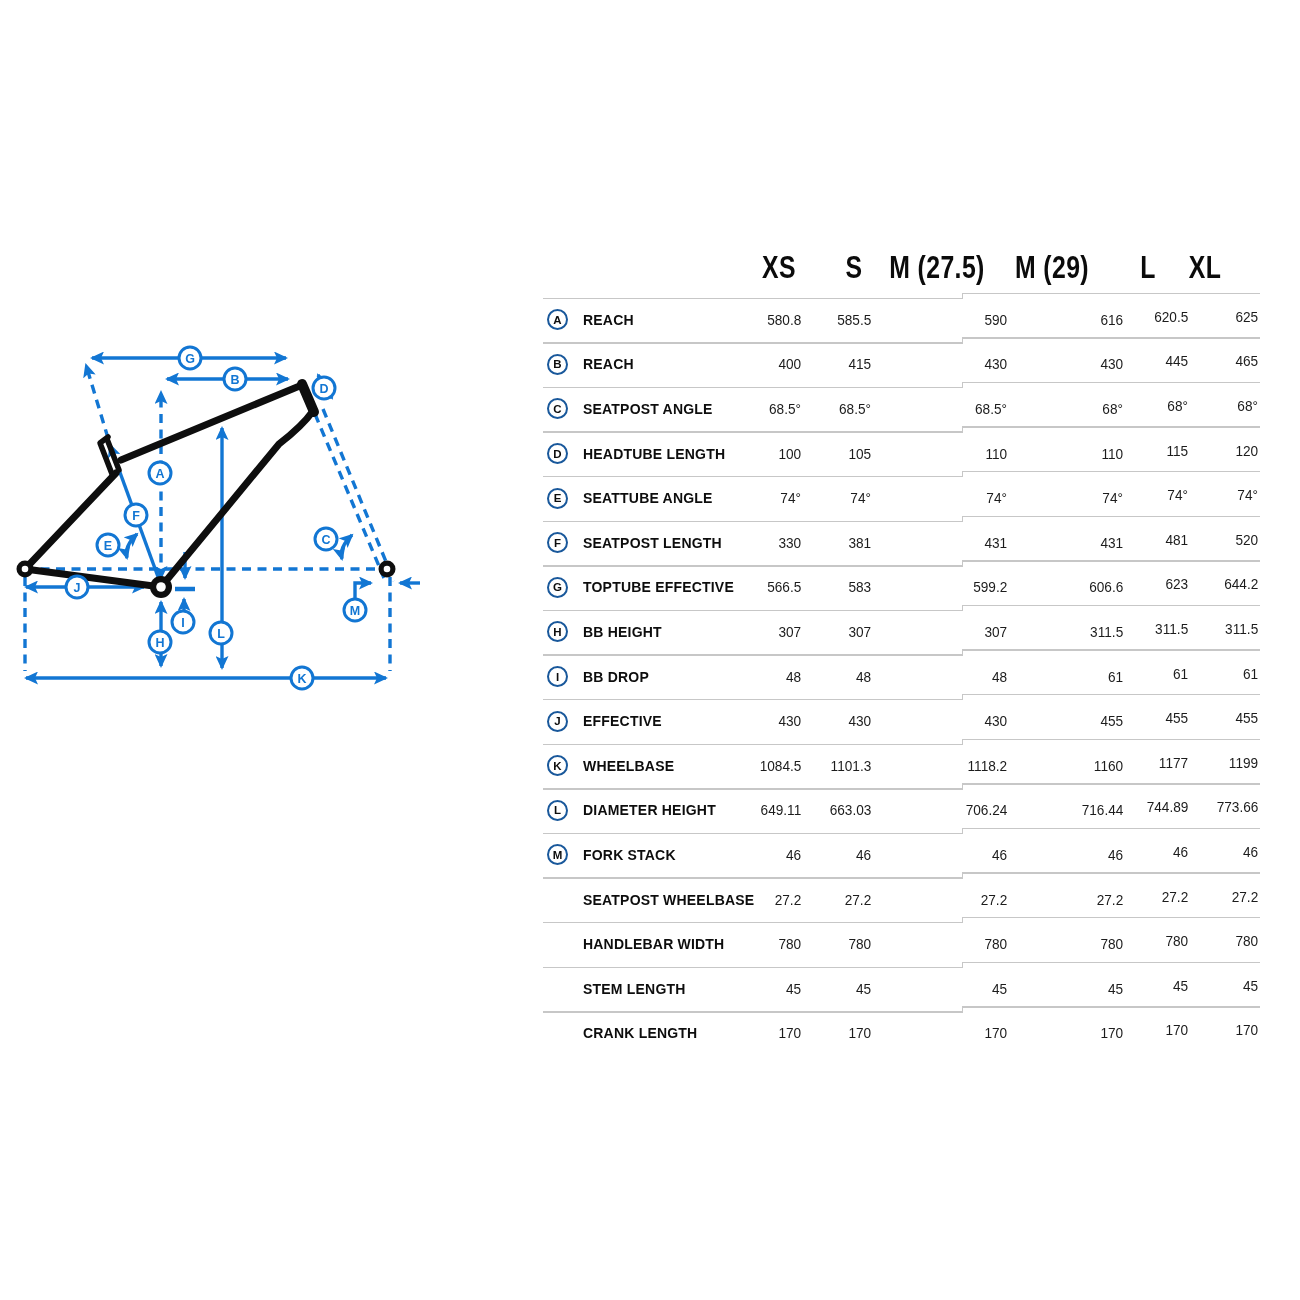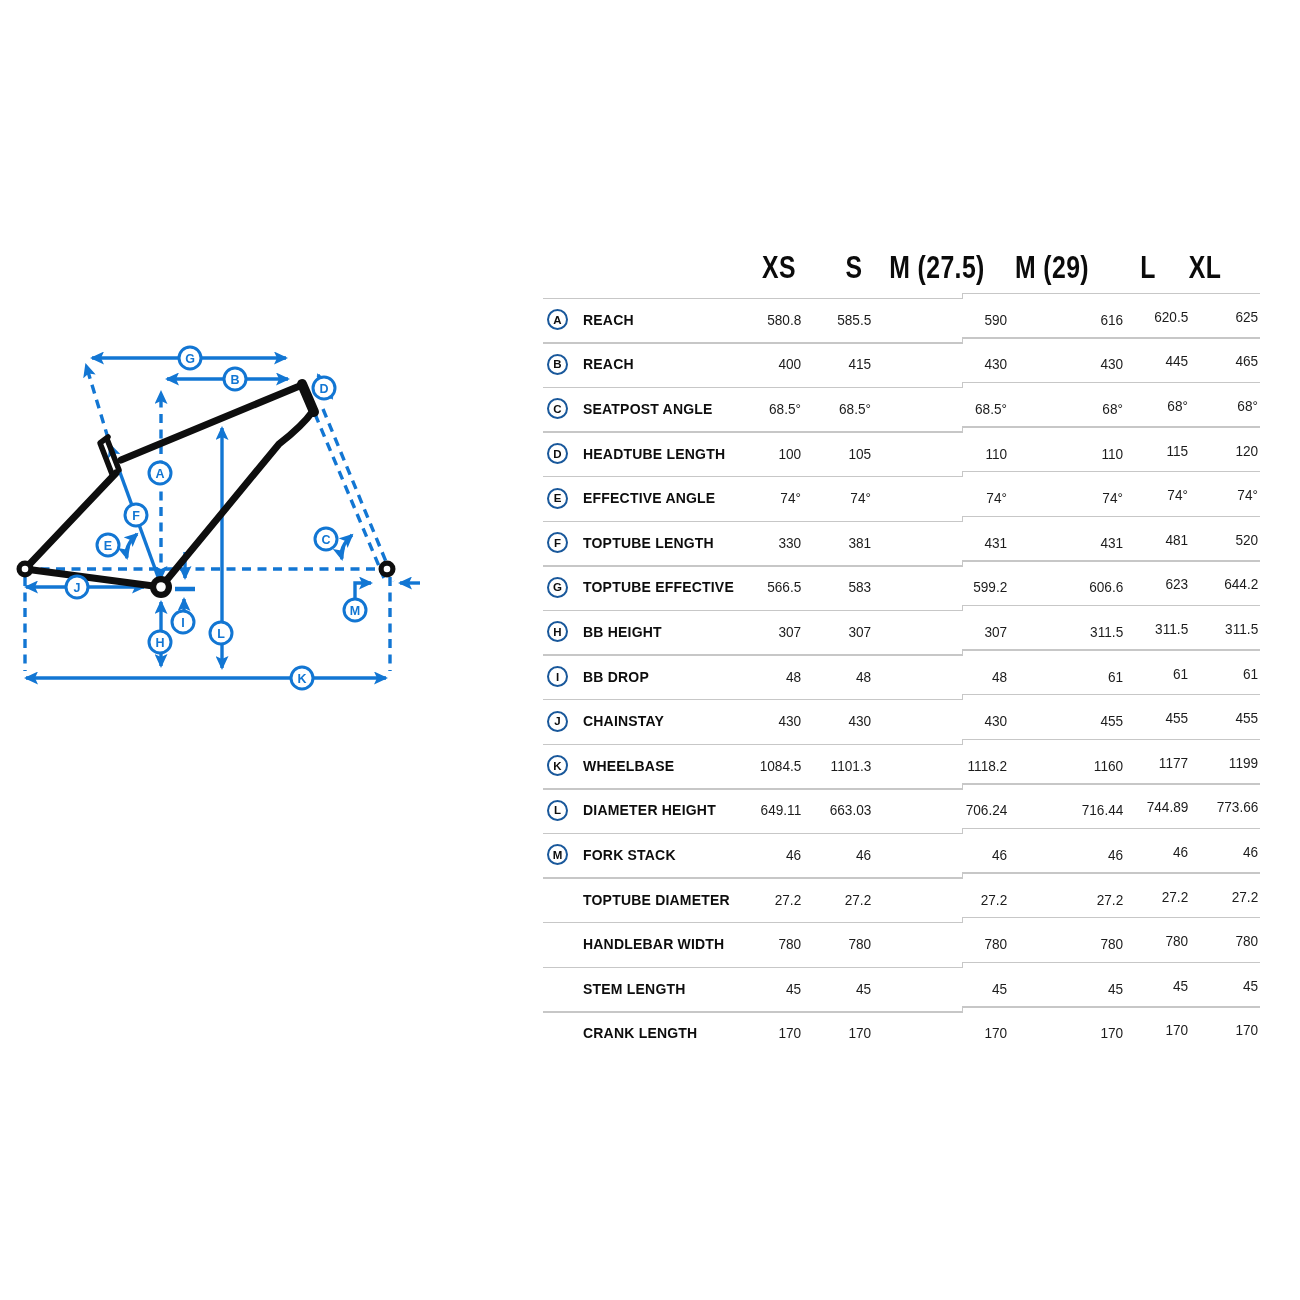--- a/index.html
+++ b/index.html
@@ -243,31 +243,31 @@
         <div class="row-label">HEADTUBE LENGTH</div>
         <div class="cell" style="right: 475px;"><span class="cell-in">100</span></div>
         <div class="cell" style="right: 405px;"><span class="cell-in">105</span></div>
         <div class="cell" style="right: 269px;"><span class="cell-in">110</span></div>
         <div class="cell" style="right: 153px;"><span class="cell-in">110</span></div>
         <div class="cell raised" style="right: 88px;"><span class="cell-in">115</span></div>
         <div class="cell raised" style="right: 18px;"><span class="cell-in">120</span></div>
       </div>
       <div class="trow" style="top: 232.9px; height: 44.6px;">
         <div class="row-marker">E</div>
-        <div class="row-label">EFFECTIVE ANGLE</div>
+        <div class="row-label">SEATTUBE ANGLE</div>
         <div class="cell" style="right: 475px;"><span class="cell-in">74°</span></div>
         <div class="cell" style="right: 405px;"><span class="cell-in">74°</span></div>
         <div class="cell" style="right: 269px;"><span class="cell-in">74°</span></div>
         <div class="cell" style="right: 153px;"><span class="cell-in">74°</span></div>
         <div class="cell raised" style="right: 88px;"><span class="cell-in">74°</span></div>
         <div class="cell raised" style="right: 18px;"><span class="cell-in">74°</span></div>
       </div>
       <div class="trow" style="top: 277.5px; height: 44.6px;">
         <div class="row-marker">F</div>
-        <div class="row-label">TOPTUBE LENGTH</div>
+        <div class="row-label">SEATPOST LENGTH</div>
         <div class="cell" style="right: 475px;"><span class="cell-in">330</span></div>
         <div class="cell" style="right: 405px;"><span class="cell-in">381</span></div>
         <div class="cell" style="right: 269px;"><span class="cell-in">431</span></div>
         <div class="cell" style="right: 153px;"><span class="cell-in">431</span></div>
         <div class="cell raised" style="right: 88px;"><span class="cell-in">481</span></div>
         <div class="cell raised" style="right: 18px;"><span class="cell-in">520</span></div>
       </div>
       <div class="trow" style="top: 322.1px; height: 44.6px;">
         <div class="row-marker">G</div>
         <div class="row-label">TOPTUBE EFFECTIVE</div>
@@ -293,21 +293,21 @@
         <div class="row-label">BB DROP</div>
         <div class="cell" style="right: 475px;"><span class="cell-in">48</span></div>
         <div class="cell" style="right: 405px;"><span class="cell-in">48</span></div>
         <div class="cell" style="right: 269px;"><span class="cell-in">48</span></div>
         <div class="cell" style="right: 153px;"><span class="cell-in">61</span></div>
         <div class="cell raised" style="right: 88px;"><span class="cell-in">61</span></div>
         <div class="cell raised" style="right: 18px;"><span class="cell-in">61</span></div>
       </div>
       <div class="trow" style="top: 455.9px; height: 44.6px;">
         <div class="row-marker">J</div>
-        <div class="row-label">CHAINSTAY</div>
+        <div class="row-label">EFFECTIVE</div>
         <div class="cell" style="right: 475px;"><span class="cell-in">430</span></div>
         <div class="cell" style="right: 405px;"><span class="cell-in">430</span></div>
         <div class="cell" style="right: 269px;"><span class="cell-in">430</span></div>
         <div class="cell" style="right: 153px;"><span class="cell-in">455</span></div>
         <div class="cell raised" style="right: 88px;"><span class="cell-in">455</span></div>
         <div class="cell raised" style="right: 18px;"><span class="cell-in">455</span></div>
       </div>
       <div class="trow" style="top: 500.5px; height: 44.6px;">
         <div class="row-marker">K</div>
         <div class="row-label">WHEELBASE</div>
@@ -332,21 +332,21 @@
         <div class="row-marker">M</div>
         <div class="row-label">FORK STACK</div>
         <div class="cell" style="right: 475px;"><span class="cell-in">46</span></div>
         <div class="cell" style="right: 405px;"><span class="cell-in">46</span></div>
         <div class="cell" style="right: 269px;"><span class="cell-in">46</span></div>
         <div class="cell" style="right: 153px;"><span class="cell-in">46</span></div>
         <div class="cell raised" style="right: 88px;"><span class="cell-in">46</span></div>
         <div class="cell raised" style="right: 18px;"><span class="cell-in">46</span></div>
       </div>
       <div class="trow" style="top: 634.3px; height: 44.6px;">
-        <div class="row-label">TOPTUBE DIAMETER</div>
+        <div class="row-label">SEATPOST WHEELBASE</div>
         <div class="cell" style="right: 475px;"><span class="cell-in">27.2</span></div>
         <div class="cell" style="right: 405px;"><span class="cell-in">27.2</span></div>
         <div class="cell" style="right: 269px;"><span class="cell-in">27.2</span></div>
         <div class="cell" style="right: 153px;"><span class="cell-in">27.2</span></div>
         <div class="cell raised" style="right: 88px;"><span class="cell-in">27.2</span></div>
         <div class="cell raised" style="right: 18px;"><span class="cell-in">27.2</span></div>
       </div>
       <div class="trow" style="top: 678.9px; height: 44.6px;">
         <div class="row-label">HANDLEBAR WIDTH</div>
         <div class="cell" style="right: 475px;"><span class="cell-in">780</span></div>

